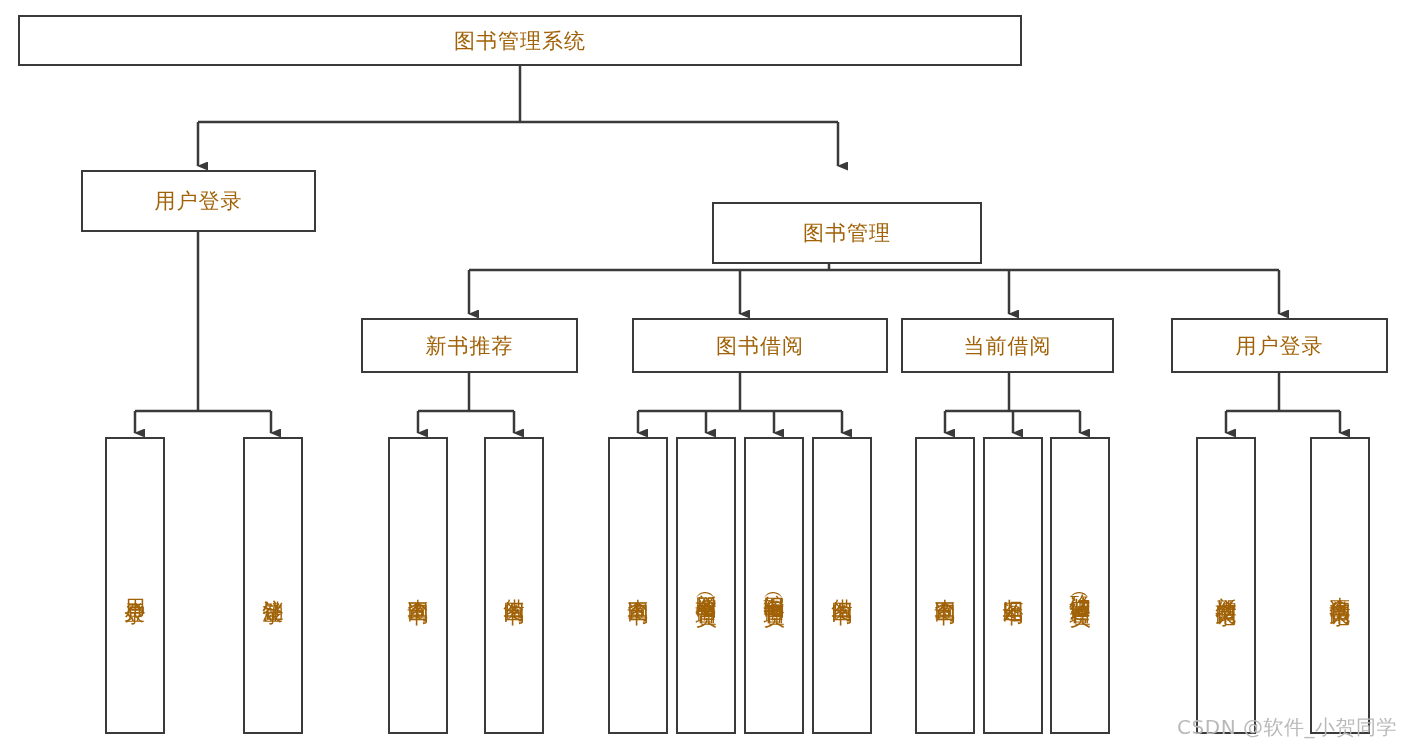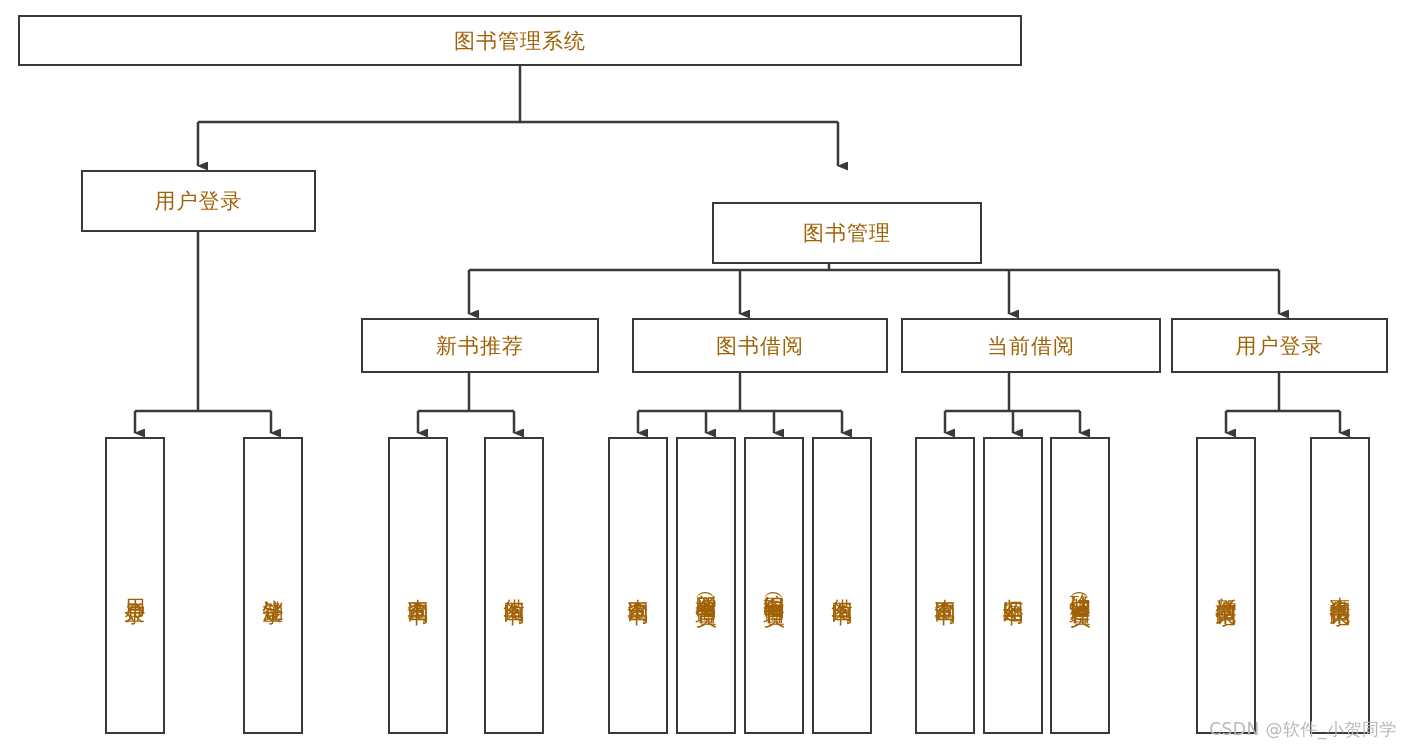--- a/index.html
+++ b/index.html
@@ -51,21 +51,21 @@
   }
   .node.vert .vtext {
     writing-mode: vertical-rl;
     text-orientation: upright;
     display: block;
   }
   .watermark {
     position: absolute;
     right: 8px;
     bottom: 6px;
-    font-size: 17px;
+    font-size: 20px;
     color: #b9b9b9;
     letter-spacing: 0.5px;
     white-space: nowrap;
     pointer-events: none;
   }
 </style>
 </head>
 <body>
 
 <div id="canvas">
@@ -126,27 +126,27 @@
     <span>图书管理系统</span>
   </div>
 
   <div class="node horiz" style="left:81px; top:170px; width:235px; height:62px;">
     <span>用户登录</span>
   </div>
   <div class="node horiz" style="left:712px; top:170px; width:270px; height:62px;margin-top:32px;">
     <span>图书管理</span>
   </div>
 
-  <div class="node horiz" style="left:361px; top:318px; width:238px; height:55px;">
+  <div class="node horiz" style="left:361px; top:318px; width:217px; height:55px;">
     <span>新书推荐</span>
   </div>
   <div class="node horiz" style="left:632px; top:318px; width:256px; height:55px;">
     <span>图书借阅</span>
   </div>
-  <div class="node horiz" style="left:901px; top:318px; width:260px; height:55px;">
+  <div class="node horiz" style="left:901px; top:318px; width:213px; height:55px;">
     <span>当前借阅</span>
   </div>
   <div class="node horiz" style="left:1171px; top:318px; width:217px; height:55px;">
     <span>用户登录</span>
   </div>
 
   <div class="node vert" style="left:105px; top:437px; width:60px; height:297px;">
     <span class="vtext">用户登录</span>
   </div>
   <div class="node vert" style="left:243px; top:437px; width:60px; height:297px;">

